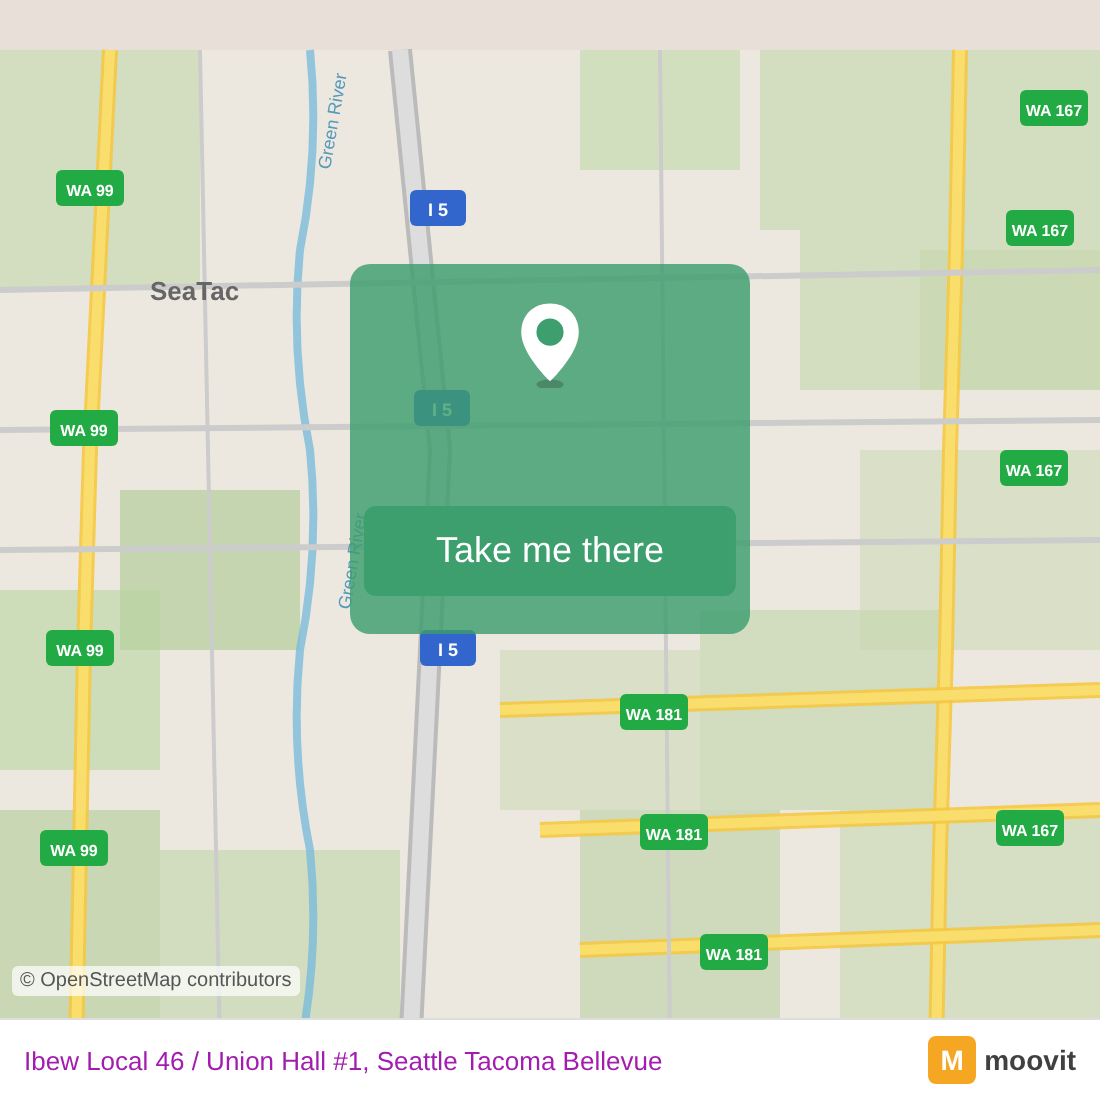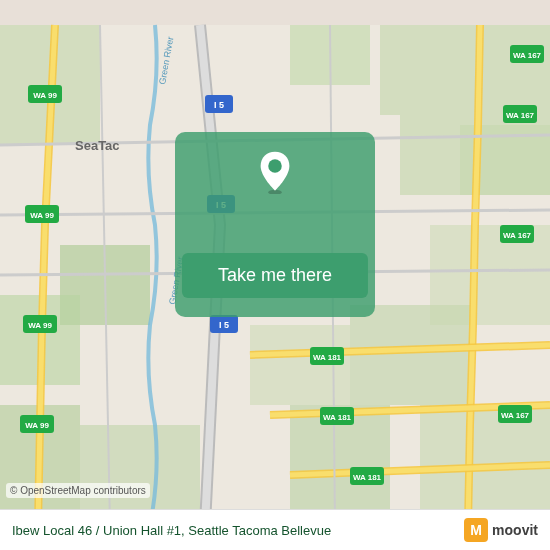--- a/index.html
+++ b/index.html
@@ -37,21 +37,21 @@
       background: #ffffff;
       padding: 8px 12px;
       display: flex;
       align-items: center;
       justify-content: space-between;
       border-top: 1px solid #ddd;
     }
 
     #location-text {
       font-size: 13px;
-      color: #14532d;
+      color: #a21caf;
     }
 
     #moovit-logo {
       display: flex;
       align-items: center;
       gap: 4px;
     }
 
     #moovit-logo .logo-m {
       background: #f5a623;

